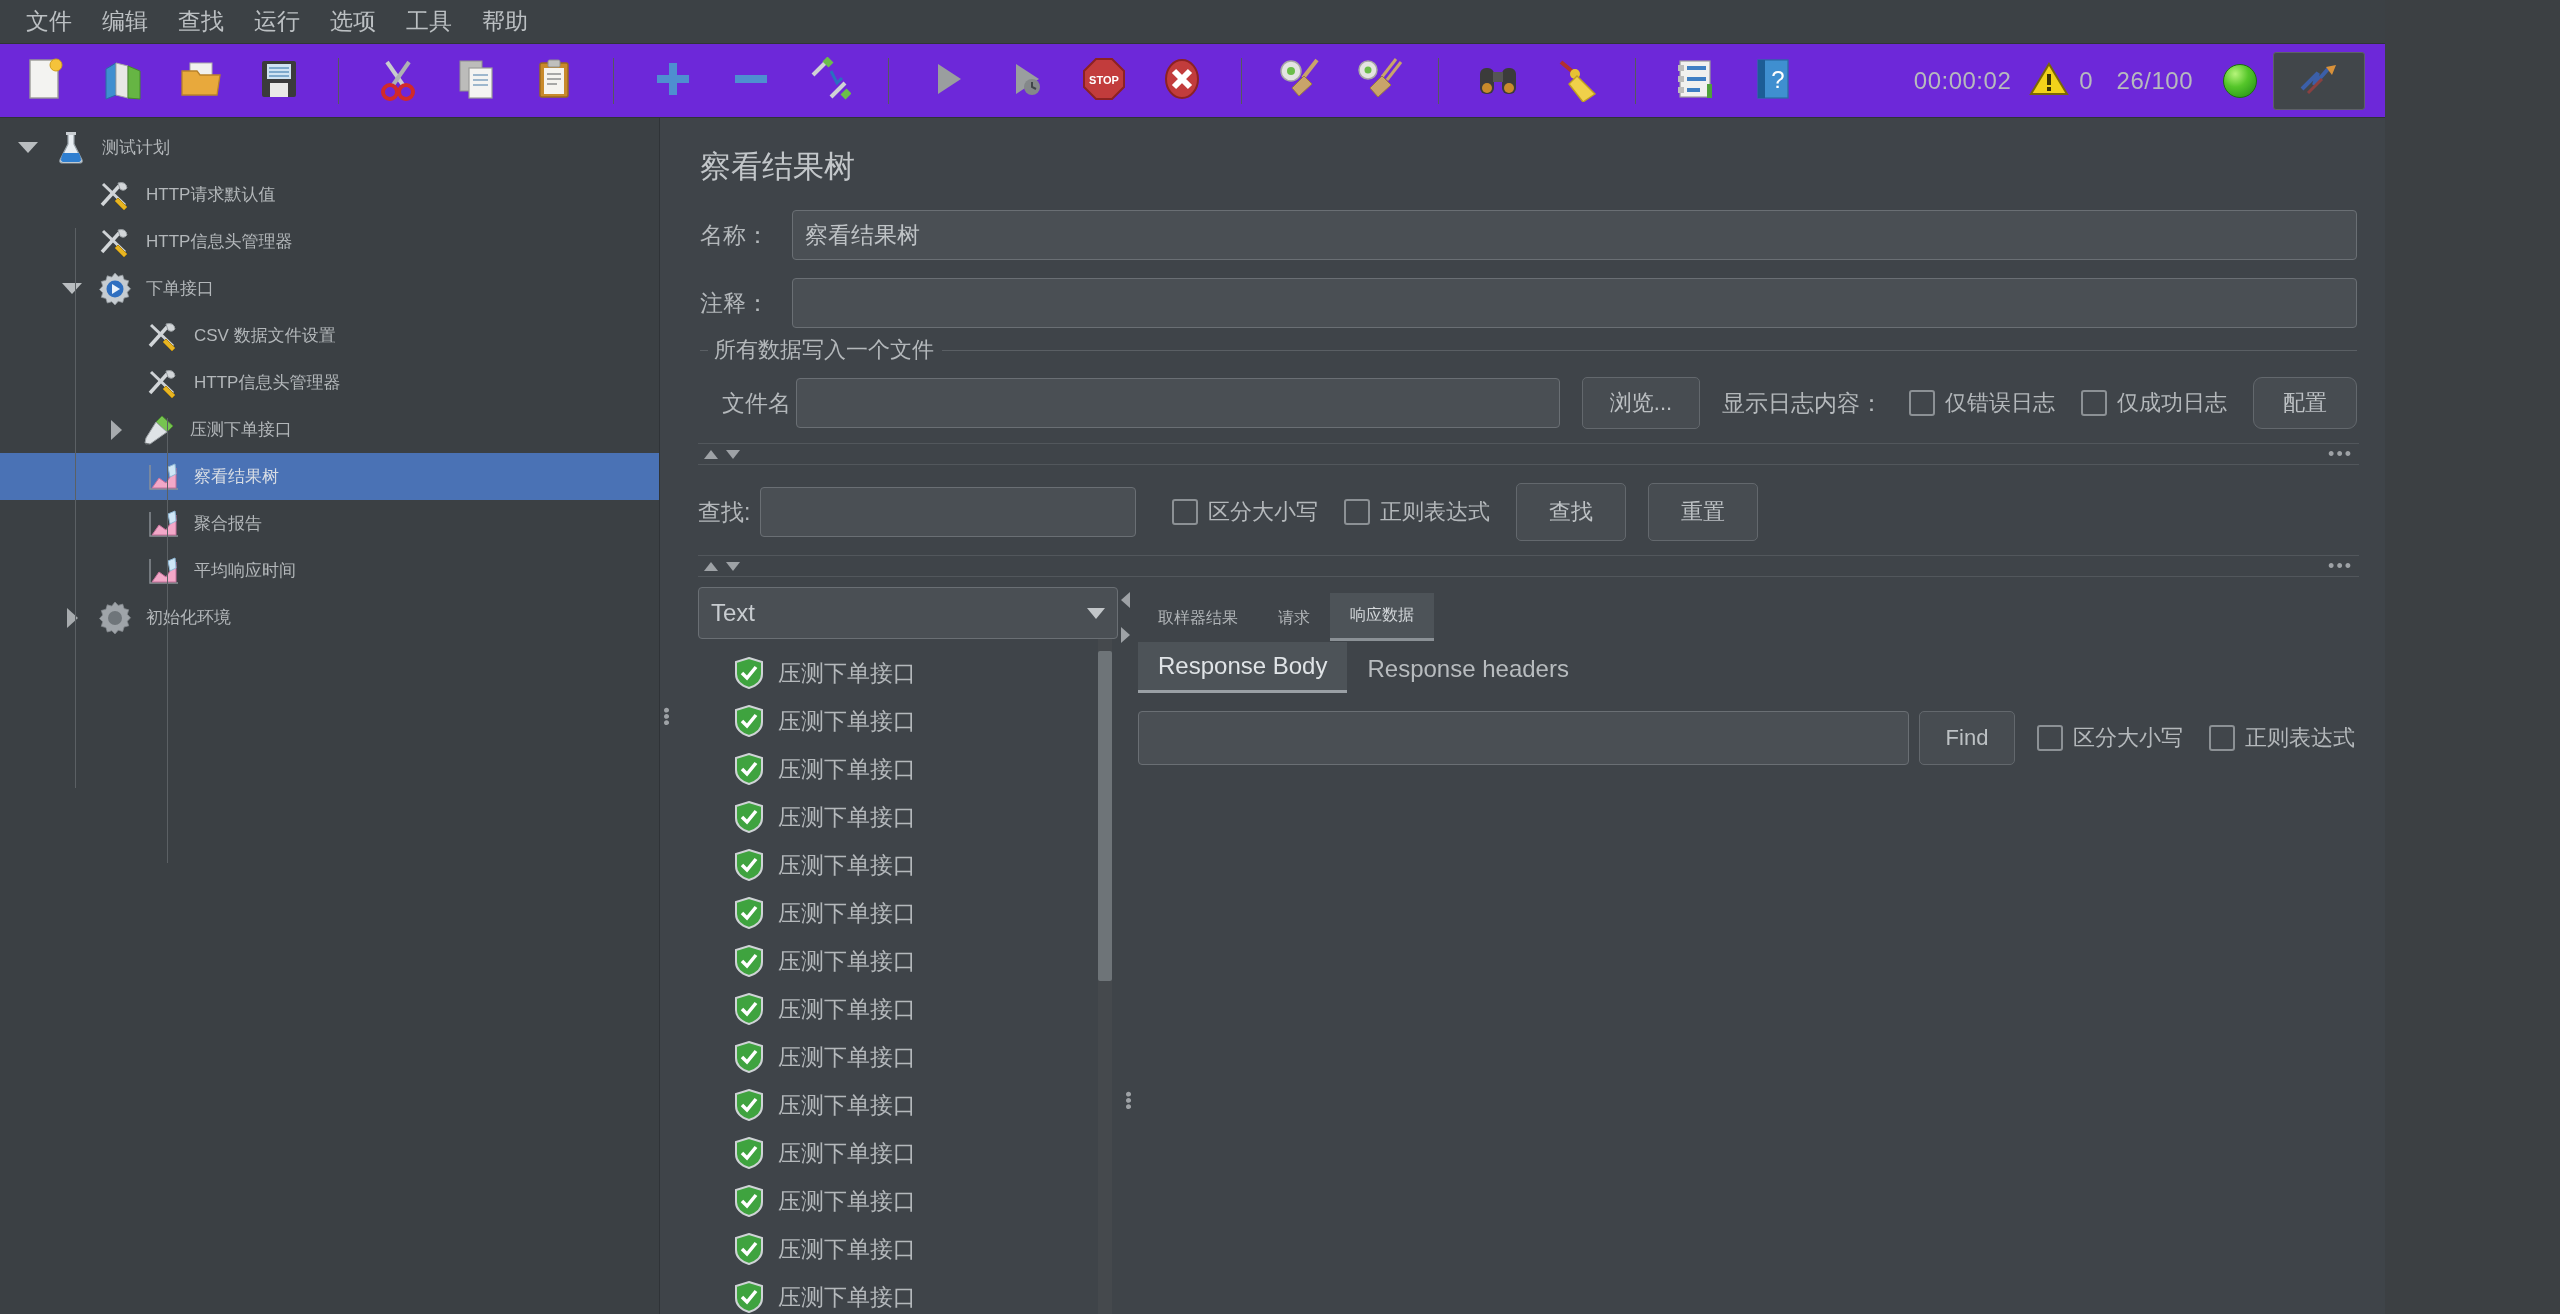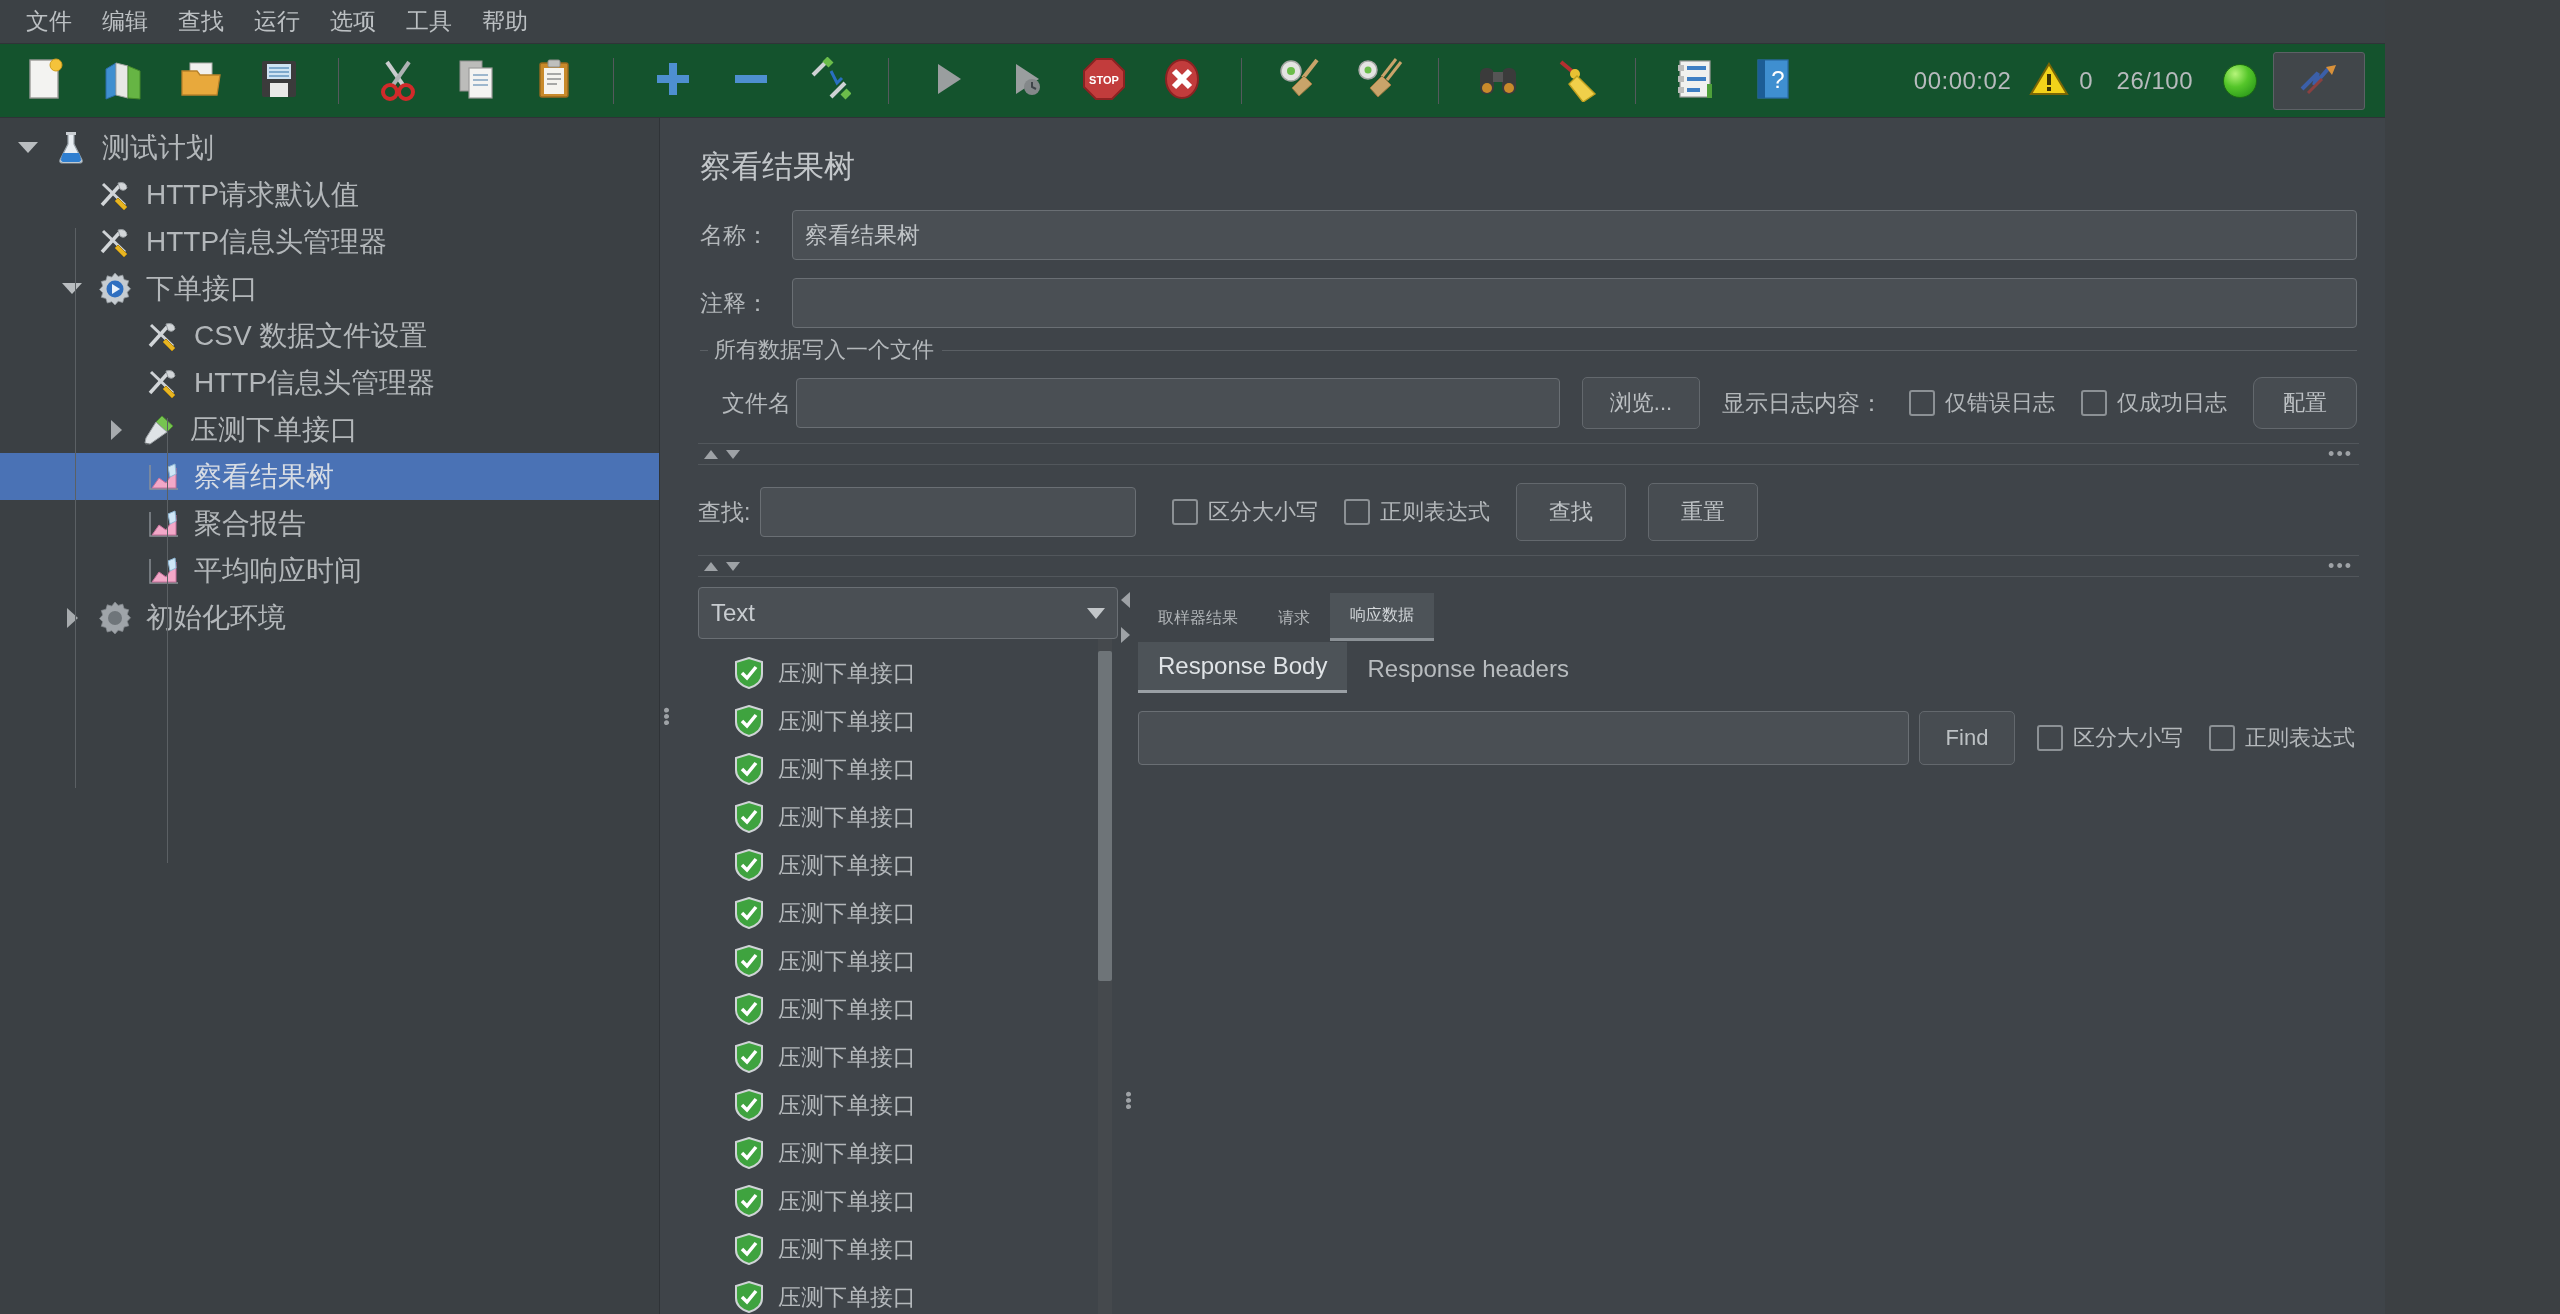--- a/index.html
+++ b/index.html
@@ -20,21 +20,21 @@
     border-bottom: 1px solid #303438;
   }
   .menu-item {
     padding: 5px 14px; font-size: 23px; color: #bcc0c3; cursor: default;
     line-height: 1;
   }
 
   
   .toolbar {
     height: 74px; min-height:74px; display: flex; align-items: center;
-    background: #14532d; border-bottom: 1px solid #2f3337;
+    background: #6d28d9; border-bottom: 1px solid #2f3337;
     padding: 0 14px; gap: 16px;
   }
   .tb-btn {
     width: 62px; height: 62px; display: flex; align-items: center; justify-content: center;
     border-radius: 3px; cursor: default;
   }
   .tb-sep { width: 1px; height: 46px; background: #55595d; margin: 0 12px; }
   .tb-spacer { flex: 1; }
   .status-zone { display:flex; align-items:center; gap: 0px; padding-right: 6px;}
   .status-text { font-size: 24px; color: #b7babd; letter-spacing:0.5px; padding: 0 18px;}
@@ -53,21 +53,21 @@
   .body { flex: 1; display: flex; min-height: 0; background:#3f4347; }
 
   
   .sidebar {
     width: 660px; min-width:660px; background: #3b4044;
     border-right: 1px solid #2f3337; overflow: hidden; position: relative;
     padding-top: 6px;
   }
   .tree-row {
     height: 47px; display: flex; align-items: center; padding-left: 6px;
-    font-size: 28px; color: #b3b7ba; white-space: nowrap; cursor: default;
+    font-size: 17px; color: #b3b7ba; white-space: nowrap; cursor: default;
   }
   .tree-row.selected { background: #4a72b5; color:#d8dde4; }
   .tw { width: 44px; display:flex; align-items:center; justify-content:center; flex:none;}
   .arrow-down {
     width:0;height:0;border-left:10px solid transparent;border-right:10px solid transparent;
     border-top:11px solid #b9bdc0;
   }
   .arrow-right {
     width:0;height:0;border-top:10px solid transparent;border-bottom:10px solid transparent;
     border-left:11px solid #a7abae;

